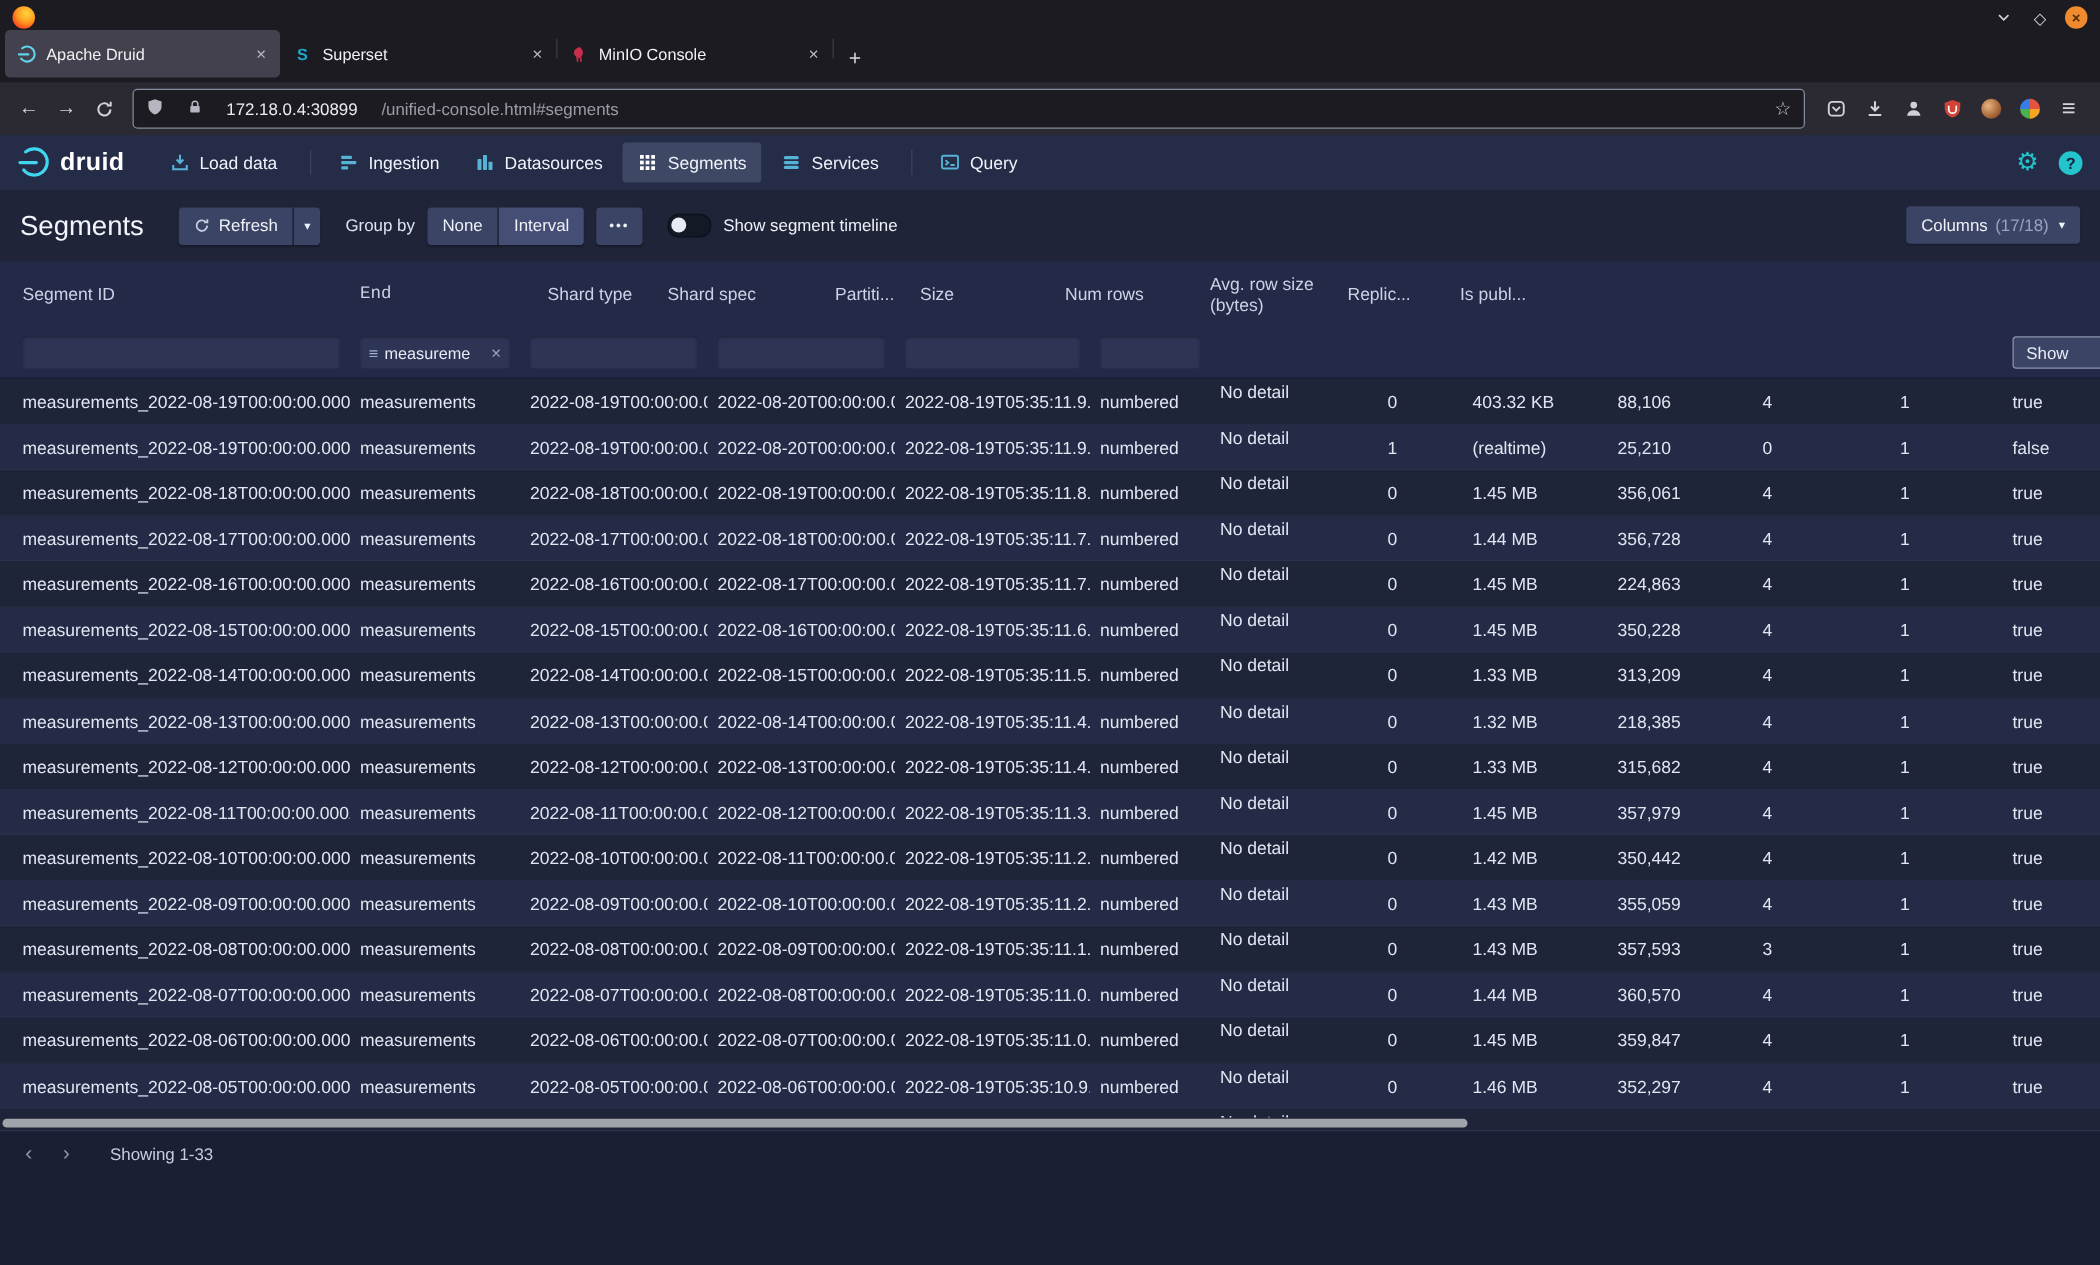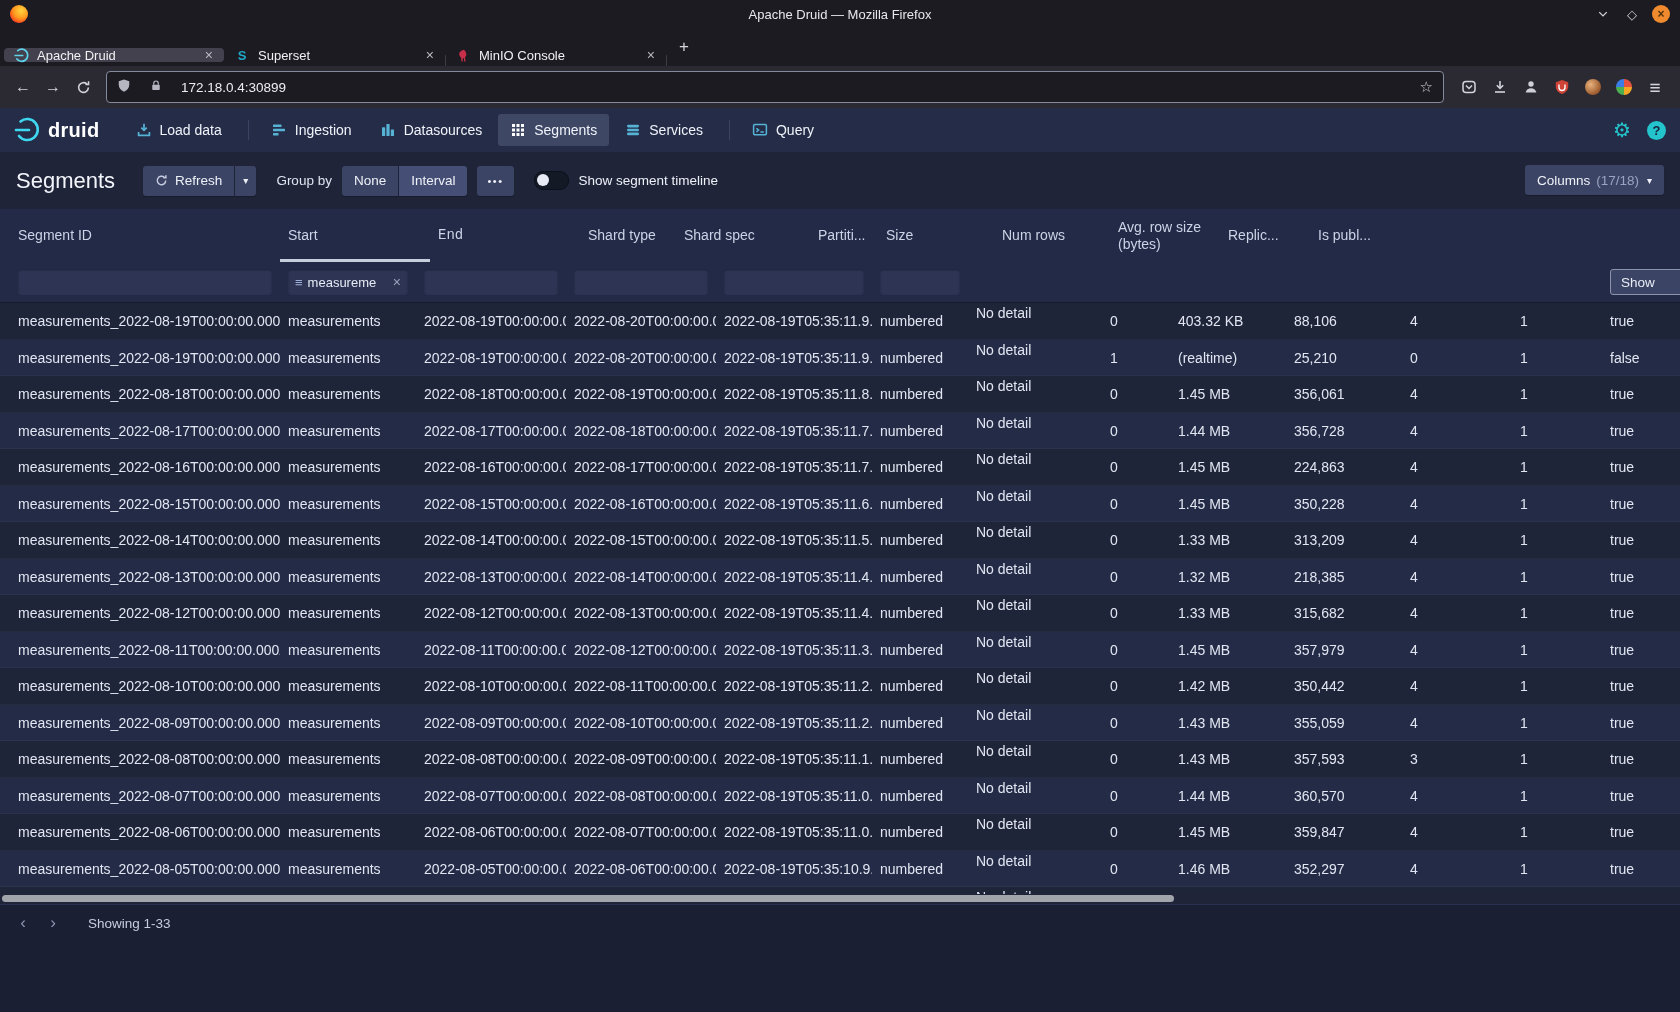--- a/index.html
+++ b/index.html
@@ -10,21 +10,21 @@
   .titlebar{position:absolute;top:0;left:0;right:0;height:28px;background:#1c1b22;display:flex;align-items:center;}
   .ff-logo{position:absolute;left:10px;top:5px;width:18px;height:18px;border-radius:50%;
     background:radial-gradient(circle at 62% 32%, #ffd53e 0%, #ff9a1f 45%, #ff4f1f 72%, #d9386b 100%);}
   .win-title{flex:1;text-align:center;color:#e7e7ed;font-size:13px;}
   .win-controls{position:absolute;right:10px;top:0;height:28px;display:flex;align-items:center;gap:11px;}
   .wc{width:18px;height:18px;display:flex;align-items:center;justify-content:center;color:#d2d2da;font-size:13px;}
   .wc.close{background:#ef8b2e;border-radius:50%;color:#53300a;font-weight:bold;font-size:12px;}
 
   
   .tabbar{position:absolute;top:28px;left:0;right:0;height:38px;background:#1c1b22;display:flex;align-items:flex-end;padding:0 4px;}
-  .tab{width:202px;height:14px;margin:0 1px 4px 0;border-radius:4px;display:flex;align-items:center;padding:0 9px;
+  .tab{width:202px;height:14px;margin:0 1px 4px 0;border-radius:4px;display:flex;align-items:center;padding:12px 9px;
     color:#f1f1f4;font-size:13px;position:relative;}
   .tab.active{background:#42414d;}
   .tab:not(.active)::after{content:"";position:absolute;right:-1px;top:7px;height:16px;width:1px;background:#3c3b46;}
   .tab-label{flex:1;white-space:nowrap;overflow:hidden;margin-left:8px;}
   .tab-close{color:#b9b9c2;font-size:14px;padding:0 2px;}
   .favicon{width:16px;height:16px;display:flex;align-items:center;justify-content:center;flex:none;}
   .superset-s{color:#20a7c9;font-weight:800;font-size:13px;}
   .newtab{width:26px;height:26px;margin:0 0 6px 4px;display:flex;align-items:center;justify-content:center;color:#d6d6dd;font-size:17px;}
 
   
@@ -105,21 +105,20 @@
   .pg{width:26px;height:26px;display:flex;align-items:center;justify-content:center;color:#8d96b2;font-size:17px;}
   .showing{color:#c6cddf;font-size:13.5px;margin-left:18px;}
 </style>
 </head>
 <body>
 
 <div class="screen">
 
   <div class="titlebar">
     <div class="ff-logo"></div>
-    <div class="win-title">Apache Druid — Mozilla Firefox</div>
     <div class="win-controls">
       <div class="wc">
         <svg width="12" height="12" viewBox="0 0 16 16" fill="none" stroke="#d2d2da" stroke-width="1.8">
             <path d="M3 5.5l5 5 5-5"></path>
           </svg>
       </div>
       <div class="wc">◇</div>
       <div class="wc close">×</div>
     </div>
   </div>
@@ -169,20 +168,21 @@
             <path d="M8 1l6 2v4.1c0 3.9-2.5 6.4-6 7.9-3.5-1.5-6-4-6-7.9V3z" fill="#b6b6c0"></path>
           </svg>
       </span>
       <span>
         <svg width="12" height="13" viewBox="0 0 16 16">
             <rect x="3" y="7" width="10" height="7" rx="1" fill="#b6b6c0"></rect>
             <path d="M5 7V5a3 3 0 0 1 6 0v2" stroke="#b6b6c0" stroke-width="1.6" fill="none"></path>
           </svg>
       </span>
       <span class="url-host">172.18.0.4:30899</span>
+      <span class="url-path">/unified-console.html#segments</span>
       <span class="url-star">☆</span>
     </div>
     <div class="tool-icons">
       <span class="tbi">
         <svg width="16" height="16" viewBox="0 0 16 16" fill="none" stroke="#d3d3da" stroke-width="1.5">
             <rect x="2" y="2.5" width="12" height="11" rx="3"></rect>
             <path d="M5 6.5l3 3 3-3"></path>
           </svg>
       </span>
       <span class="tbi">
@@ -309,23 +309,20 @@
       <span class="dimtxt">(17/18)</span>
       <span class="caret">▾</span>
     </div>
   </div>
 
   <div class="table-wrap">
     <div class="thead" id="thead-row">
         <div class="th" style="width: 270px;">
           <span>Segment ID</span>
         </div>
-        <div class="th sorted" style="width: 150px;">
-          <span>Start</span>
-        </div>
         <div class="th" style="width: 150px; font-family: Liberation Mono, monospace;">
           <span>End</span>
         </div>
         <div class="th" style="width: 96px;">
           <span>Shard type</span>
         </div>
         <div class="th" style="width: 134px;">
           <span>Shard spec</span>
         </div>
         <div class="th" style="width: 68px;">

